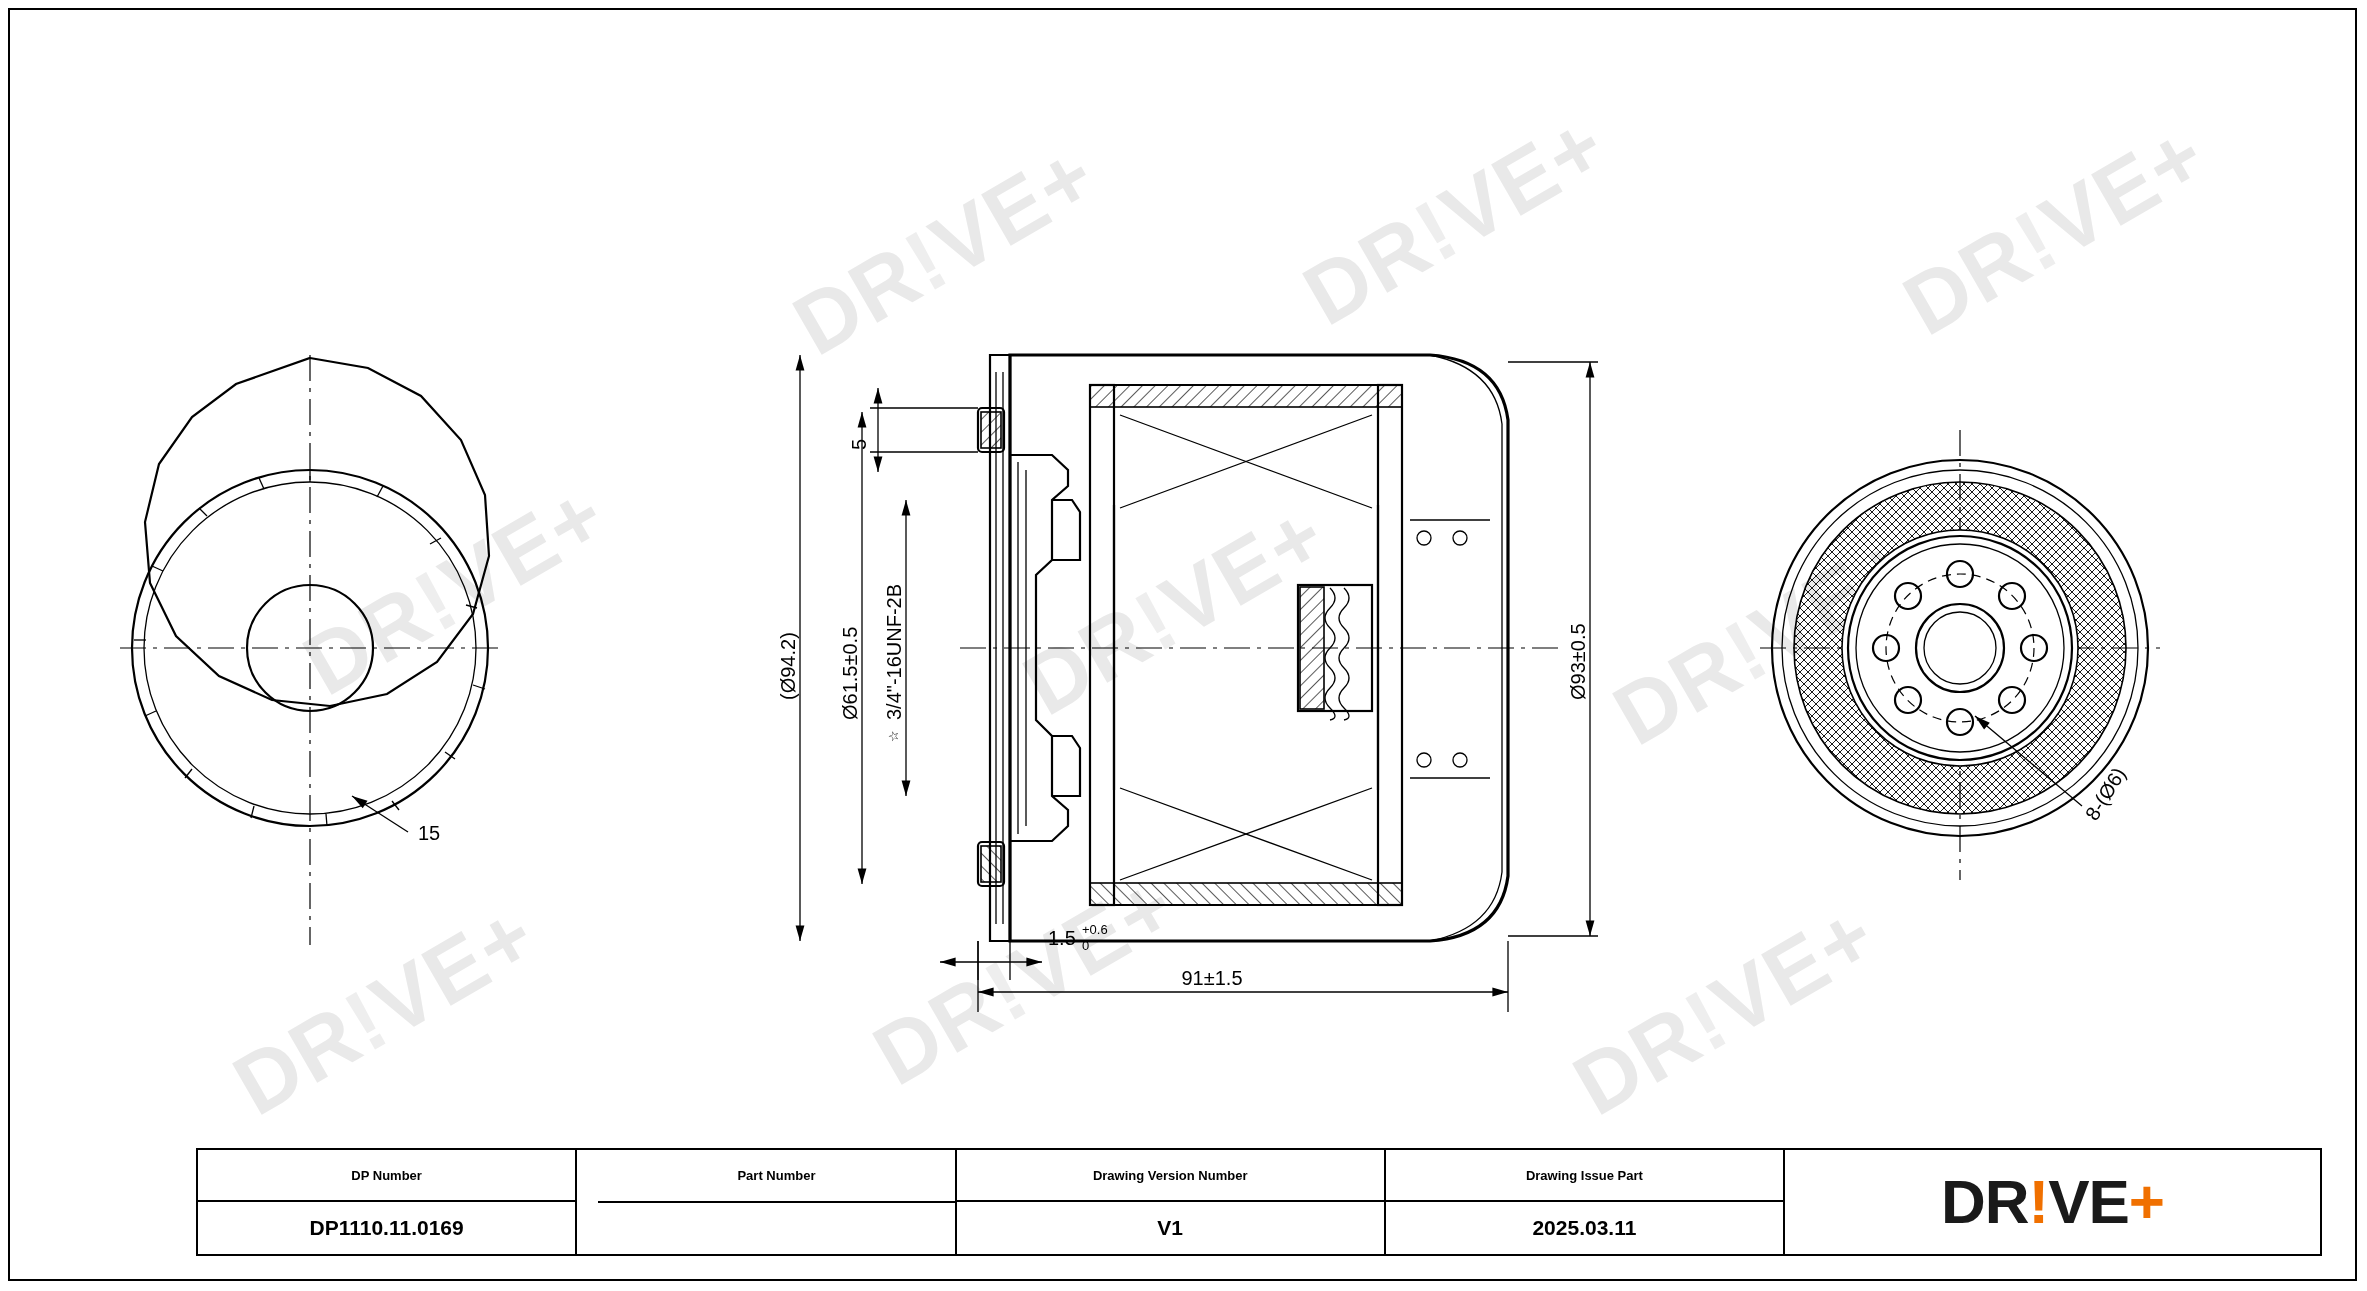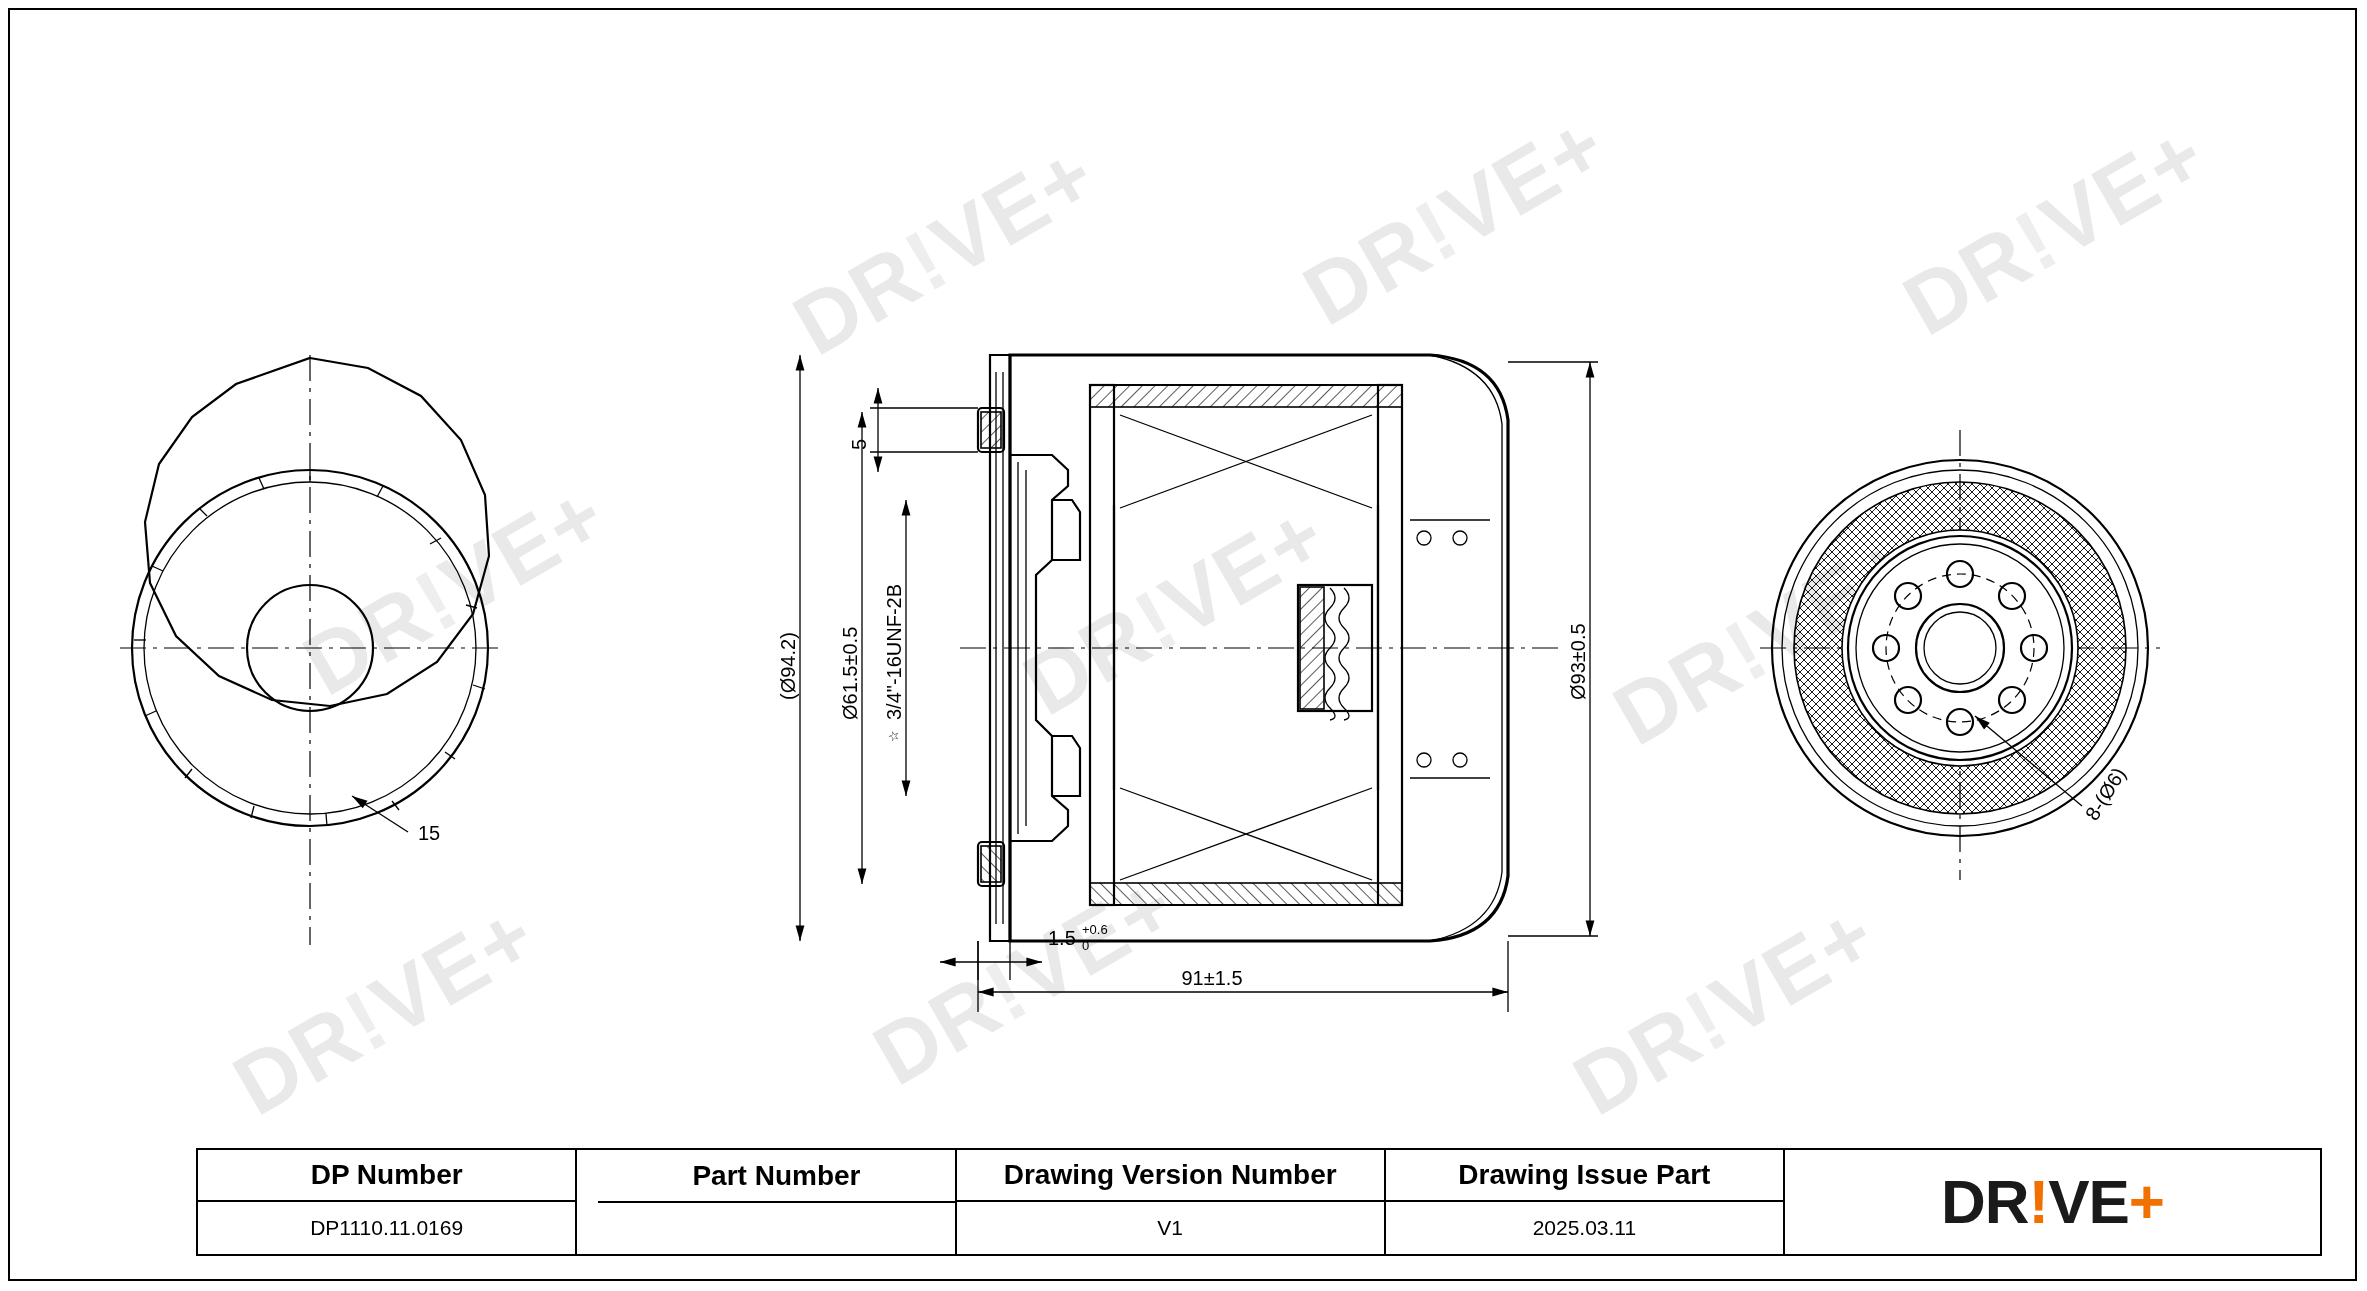--- a/index.html
+++ b/index.html
@@ -87,29 +87,29 @@
     box-sizing: border-box;
   }
   .tb-col:last-child { border-right: none; }
   .tb-head {
     height: 53px;
     border-bottom: 2px solid #000;
     display: flex;
     align-items: center;
     justify-content: center;
     font-weight: bold;
-    font-size: 28px;
+    font-size: 13px;
     box-sizing: border-box;
   }
   .tb-val {
     height: 53px;
     display: flex;
     align-items: center;
     justify-content: center;
-    font-weight: normal;
+    font-weight: bold;
     font-size: 21px;
     box-sizing: border-box;
   }
   .c1 { width: 380px; }
   .c2 { width: 380px; padding-left: 21px; }
   .c3 { width: 430px; justify-content: flex-end; }
   .c4 { width: 400px; }
   .c5 { width: 536px; display: flex; align-items: center; justify-content: center; }
   .logo {
     font-weight: bold;

